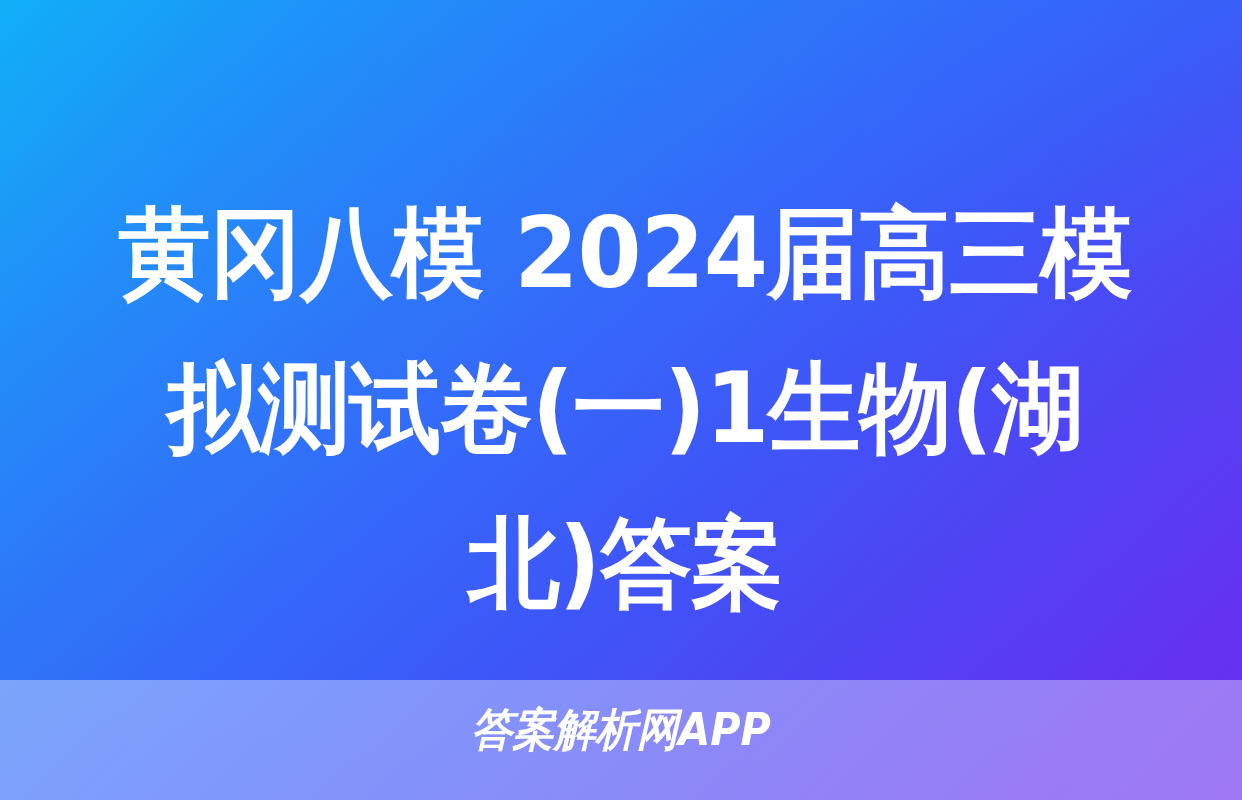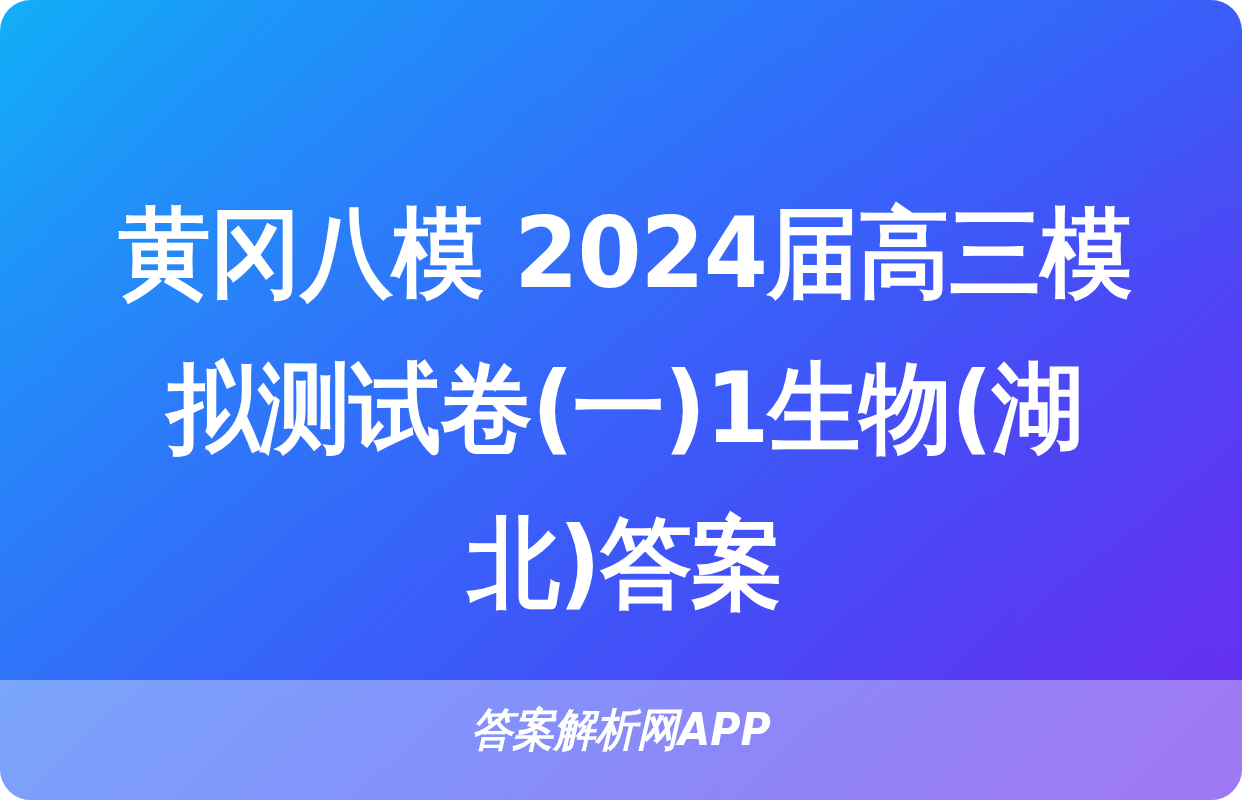--- a/index.html
+++ b/index.html
@@ -17,21 +17,20 @@
     background:
       linear-gradient(135deg,
         #13b0f7 0%,
         #1f93f8 14%,
         #2b7ef9 28%,
         #3569fa 44%,
         #3f56f8 60%,
         #5242f4 76%,
         #6434f1 90%,
         #6c2ef0 100%);
-    border-radius: 31px;
   }
 
   
   #tint {
     position: absolute;
     inset: 0;
     background: linear-gradient(180deg,
       rgba(0, 170, 255, 0.10) 0%,
       rgba(0, 120, 255, 0.00) 35%,
       rgba(70, 30, 240, 0.06) 100%);

